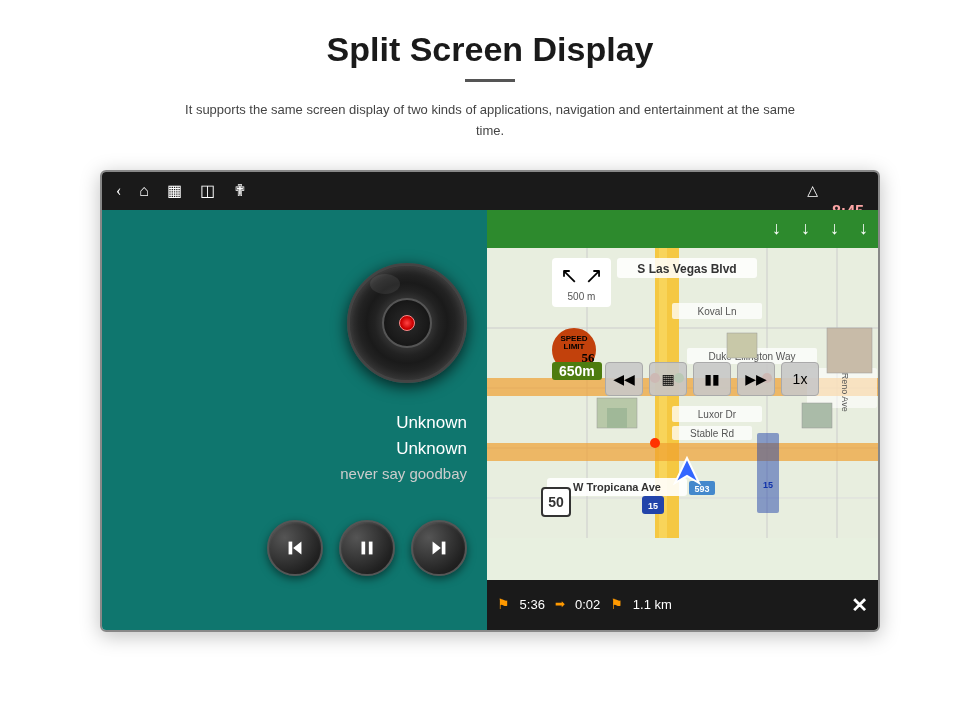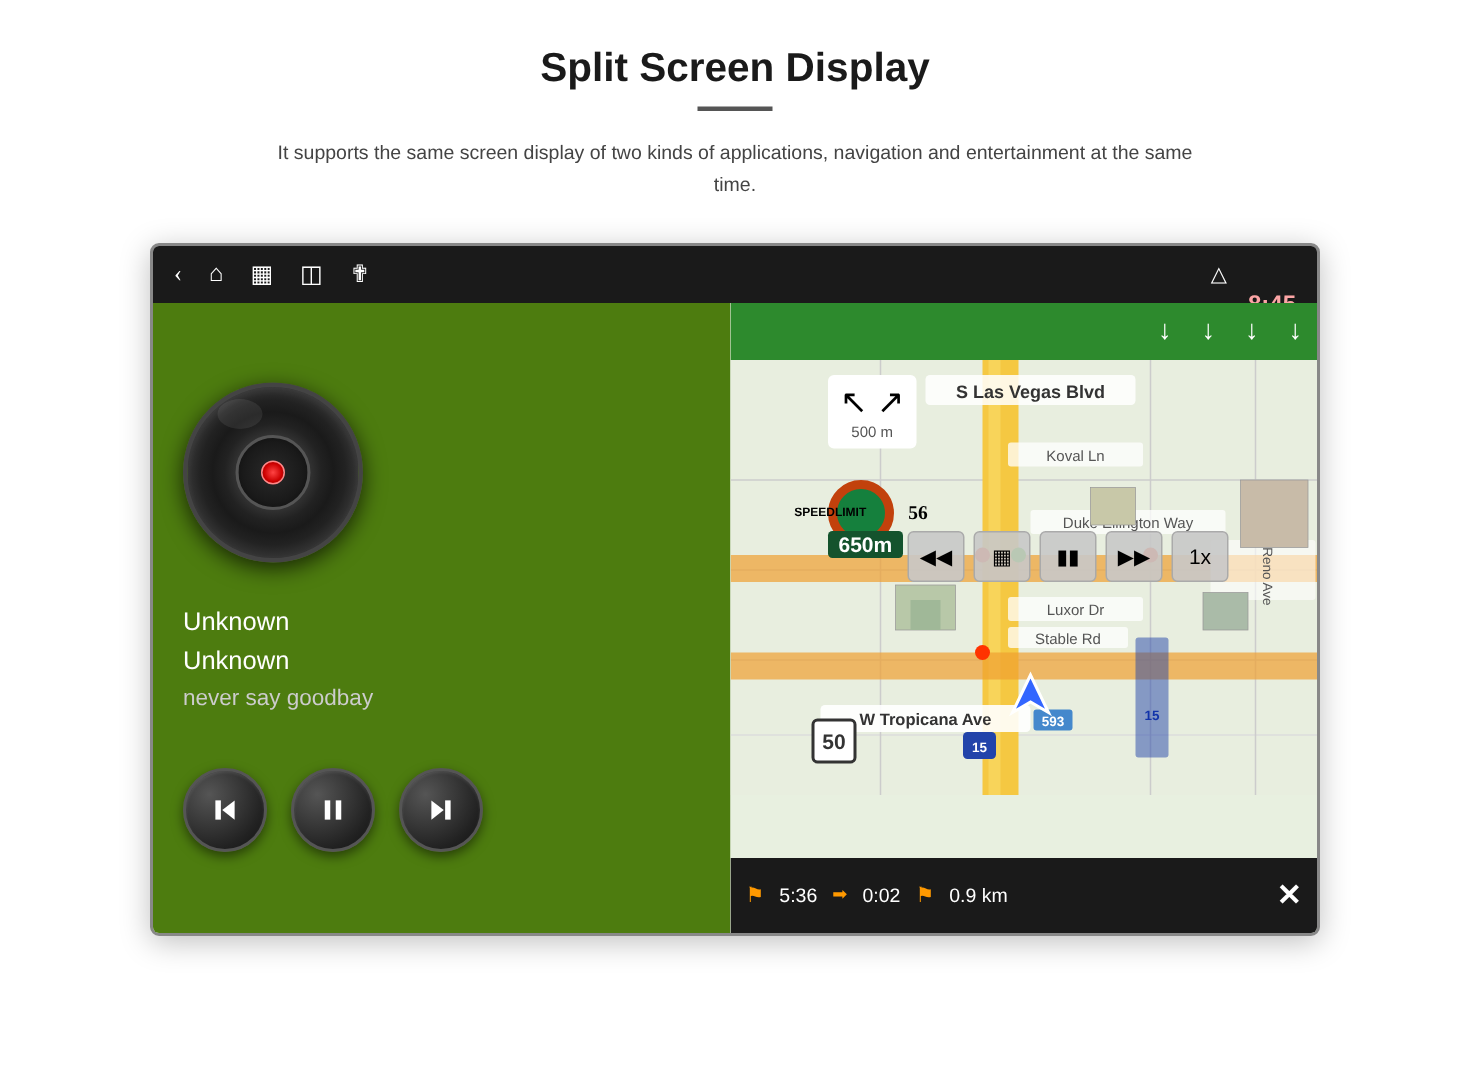--- a/index.html
+++ b/index.html
@@ -7,21 +7,21 @@
       font-family: 'Georgia', serif;
       background: #ffffff;
       width: 980px;
       min-height: 714px;
       display: flex;
       flex-direction: column;
       align-items: center;
       padding: 30px 40px 30px;
     }
     .page-title {
-      font-size: 27px;
+      font-size: 34px;
       font-weight: 900;
       color: #1a1a1a;
       text-align: center;
       margin-bottom: 10px;
       font-family: Arial, sans-serif;
     }
     .title-divider {
       width: 50px;
       height: 3px;
       background: #555;
@@ -79,24 +79,24 @@
 
     
     .split-screen {
       display: flex;
       height: 420px;
     }
 
     
     .media-panel {
       width: 385px;
-      background: #4d7c0f;
+      background: #0f766e;
       display: flex;
       flex-direction: column;
-      align-items: flex-start;
+      align-items: flex-end;
       justify-content: center;
       padding: 20px;
       flex-shrink: 0;
     }
     .vinyl-disc {
       width: 120px;
       height: 120px;
       border-radius: 50%;
       background: radial-gradient(circle at 50% 50%,
         #111 0%, #222 20%, #333 30%, #222 40%, #1a1a1a 50%,
@@ -407,44 +407,44 @@
       </svg>
 
       <div class="nav-turn-indicator" style="position:absolute;top:48px;left:65px;background:white;border-radius:4px;padding:5px 8px;display:flex;flex-direction:column;align-items:center;gap:2px;z-index:10;">
         <div style="display:flex;gap:6px;">
           <span style="font-size:22px;">↖</span>
           <span style="font-size:22px;">↗</span>
         </div>
         <span style="font-size:10px;font-family:Arial;color:#555;">500 m</span>
       </div>
 
-      <div style="position:absolute;top:118px;left:65px;background:#15803d;border:6px solid #c2410c;border-radius:50%;width:44px;height:44px;display:flex;flex-direction:row;align-items:center;justify-content:center;z-index:10;">
+      <div style="position:absolute;top:118px;left:65px;background:#c2410c;border:2px solid #c2410c;border-radius:50%;width:44px;height:44px;display:flex;flex-direction:column;align-items:center;justify-content:center;z-index:10;">
         <span style="font-size:8px;font-family:Arial;font-weight:bold;line-height:1;">SPEED</span>
         <span style="font-size:8px;font-family:Arial;font-weight:bold;line-height:1;">LIMIT</span>
         <span style="font-size:13px;font-family:Liberation Serif, serif;font-weight:bold;line-height:1;margin-left:28px;">56</span>
       </div>
 
-      <div style="position:absolute;top:152px;left:65px;background:#14532d;color:white;border-radius:3px;padding:1px 7px;font-size:14px;font-family:Arial;font-weight:bold;z-index:10;">
+      <div style="position:absolute;top:152px;left:65px;background:#4d7c0f;color:white;border-radius:3px;padding:1px 7px;font-size:14px;font-family:Arial;font-weight:bold;z-index:10;">
         <span>650m</span>
       </div>
 
       <div style="position:absolute;top:152px;left:118px;display:flex;gap:6px;align-items:center;z-index:10;">
         <button class="nav-ctrl-btn">◀◀</button>
         <button class="nav-ctrl-btn">▦</button>
         <button class="nav-ctrl-btn">▮▮</button>
         <button class="nav-ctrl-btn">▶▶</button>
         <button class="nav-ctrl-btn nav-speed-btn">1x</button>
       </div>
 
       <div class="nav-bottom-bar" style="position:absolute;bottom:0;left:0;right:0;">
         <span class="nav-bottom-flag">⚑</span>
         <span class="nav-bottom-text">5:36</span>
         <span class="nav-bottom-flag" style="color:#f90;font-size:12px;">➡</span>
         <span class="nav-bottom-text">0:02</span>
         <span class="nav-bottom-flag">⚑</span>
-        <span class="nav-bottom-text">0.9 km</span>
+        <span class="nav-bottom-text">1.1 km</span>
         <div class="nav-bottom-spacer"></div>
         <span class="nav-close-btn">✕</span>
       </div>
     </div>
   </div>
 
 </div>
 
 </body></html>

